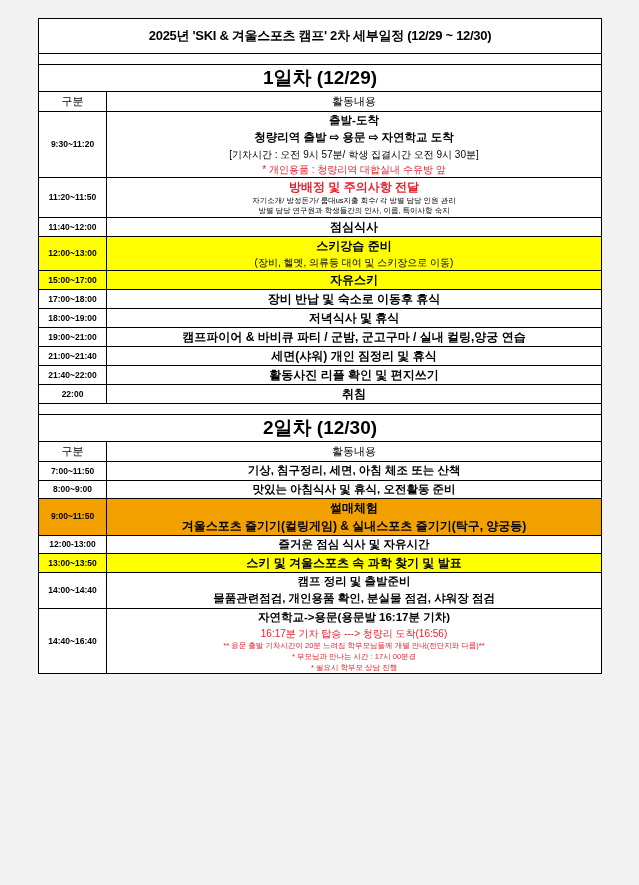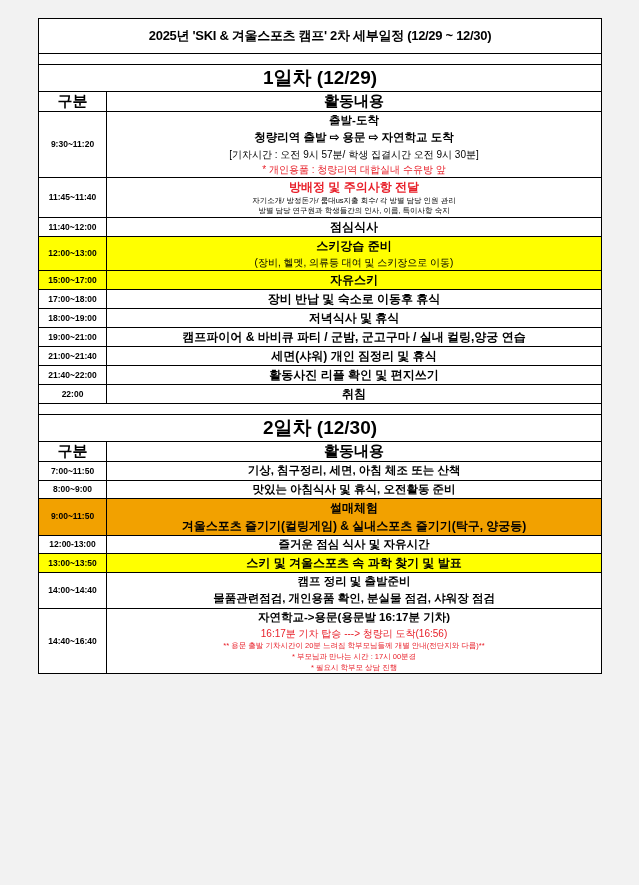--- a/index.html
+++ b/index.html
@@ -41,22 +41,22 @@
     height: 10px;
     background: #ffffff;
   }
   .day-cell {
     height: 26px;
     font-size: 19px;
     font-weight: bold;
   }
   .hdr-cell {
     height: 19px;
-    font-size: 15px;
-    font-weight: bold;
+    font-size: 11px;
+    font-weight: normal;
   }
   .time-cell {
     font-size: 8.5px;
     font-weight: bold;
     width: 68px;
     line-height: 1.25;
   }
   .act-cell {
     font-size: 11px;
     line-height: 1.5;
@@ -112,21 +112,21 @@
         <tr>
           <td class="time-cell">9:30~11:20</td>
           <td class="act-cell">
             <span class="line big">출발-도착</span>
             <span class="line big">청량리역 출발 ⇨ 용문 ⇨ 자연학교 도착</span>
             <span class="line sub">[기차시간 : 오전 9시 57분/ 학생 집결시간 오전 9시 30분]</span>
             <span class="line sub red">* 개인용품 : 청량리역 대합실내 수유방 앞</span>
           </td>
         </tr>
         <tr>
-          <td class="time-cell">11:45~11:40</td>
+          <td class="time-cell">11:20~11:50</td>
           <td class="act-cell">
             <span class="line bigger red">방배정 및 주의사항 전달</span>
             <span class="line tiny">자기소개/ 방정돈가/ 룸대us지출 회수/ 각 방별 담당 인원 관리</span>
             <span class="line tiny">방별 담당 연구원과 학생들간의 인사, 이름, 특이사항 숙지</span>
           </td>
         </tr>
         <tr>
           <td class="time-cell">11:40~12:00</td>
           <td class="act-cell">
             <span class="line bigger">점심식사</span>

